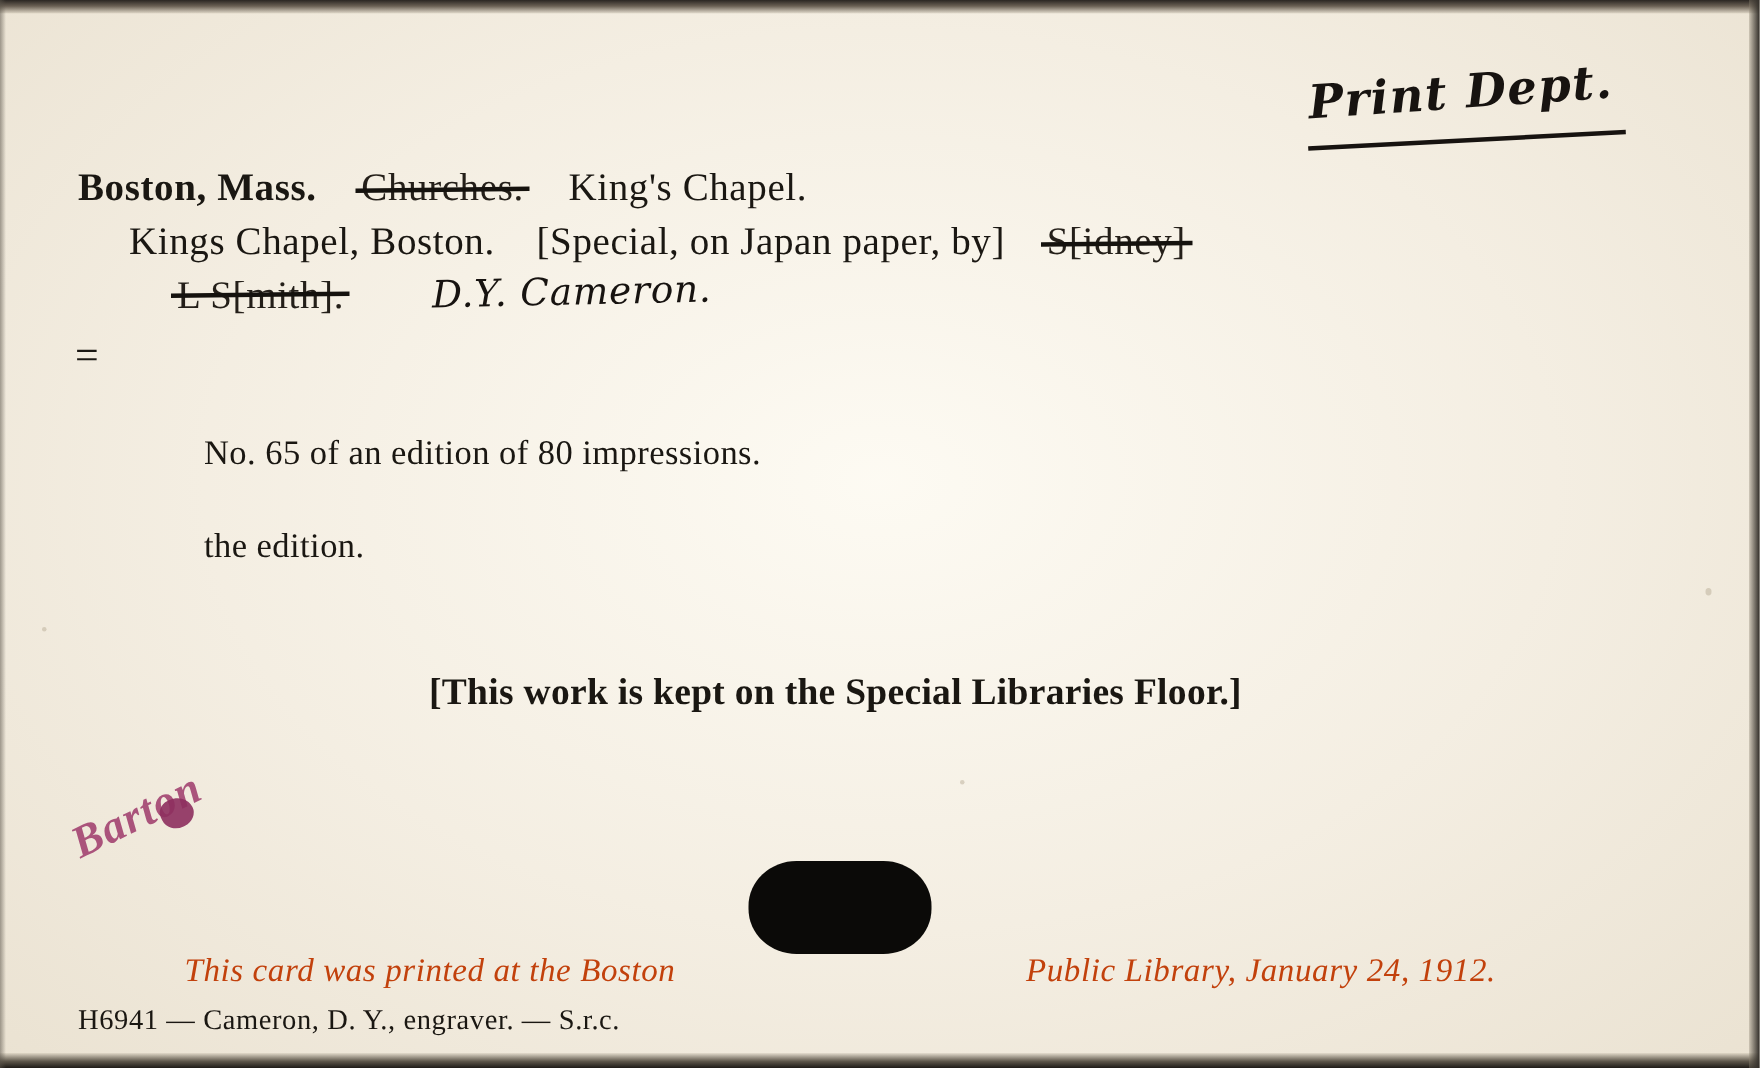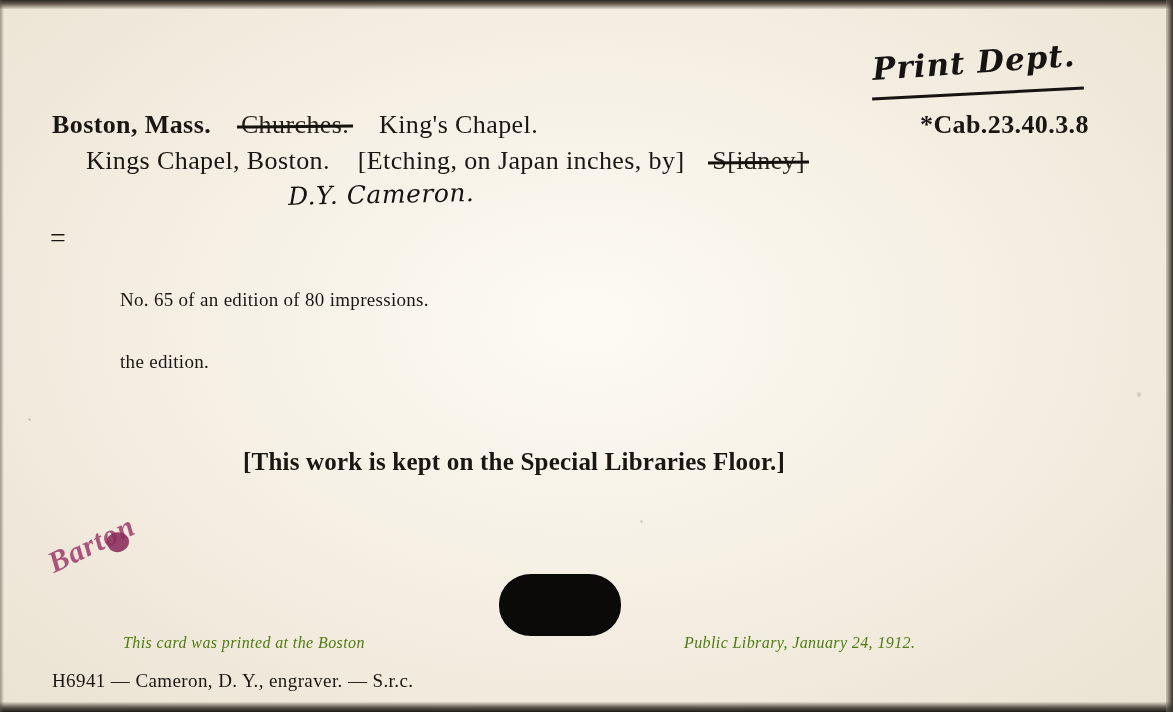--- a/index.html
+++ b/index.html
@@ -94,36 +94,38 @@
     transform: rotate(-1.2deg);
   }
 
   #equals-mark {
     position: absolute;
     font-size: 28px;
     color: #1a1712;
   }
 
   .small-body {
-    font-size: 19px;
+    font-size: 23px;
     letter-spacing: 0.3px;
+    margin-left: 16px;
   }
 
   #kept-note {
     font-size: 25px;
     font-weight: bold;
     letter-spacing: 0.2px;
+    margin-left: 43px;
   }
 
   .footer-italic {
     font-family: "Liberation Serif", serif;
     font-style: italic;
-    font-size: 16px;
+    font-size: 22px;
     letter-spacing: 0.4px;
-    color: #4d7c0f;
+    color: #c2410c;
     text-align: center;
   }
   #accession {
     font-size: 19px;
     letter-spacing: 0.4px;
   }
 
   
   #barton-stamp {
     position: absolute;
@@ -176,30 +178,32 @@
   <div class="line hand" id="print-dept" style="left:872px; top:44px;">Print Dept.</div>
   <div id="print-dept-underline" style="left:872px; top:92px;"></div>
 
   <div class="line body-text" style="left:52px; top:110px;">
     <span class="bold">Boston, Mass.</span>
     <span style="display:inline-block;width:16px;"></span>
     <span class="strike">Churches.</span>
     <span style="display:inline-block;width:16px;"></span>
     <span>King's Chapel.</span>
   </div>
-  <div class="line body-text bold" style="left:920px; top:110px;">*Cab.23.40.3.8</div>
 
   <div class="line body-text" style="left:86px; top:146px;">
     <span>Kings Chapel, Boston.</span>
     <span style="display:inline-block;width:14px;"></span>
-    <span>[Etching, on Japan inches, by]</span>
+    <span>[Special, on Japan paper, by]</span>
     <span style="display:inline-block;width:14px;"></span>
     <span class="strike">S[idney]</span>
   </div>
 
+  <div class="line body-text" style="left:118px; top:182px;">
+    <span class="strike strike2">L S[mith].</span>
+  </div>
   <div class="line hand" id="cameron-hand" style="left:288px; top:180px;">D.Y. Cameron.</div>
 
   <div id="equals-mark" style="left:50px; top:222px;">=</div>
 
   <div class="line small-body" style="left:120px; top:289px;">No. 65 of an edition of 80 impressions.</div>
   <div class="line small-body" style="left:120px; top:351px;">the edition.</div>
 
   <div class="line" id="kept-note" style="left:243px; top:448px;">[This work is kept on the Special Libraries Floor.]</div>
 
   <div id="barton-stamp" style="left:45px; top:527px;">Barton</div>

